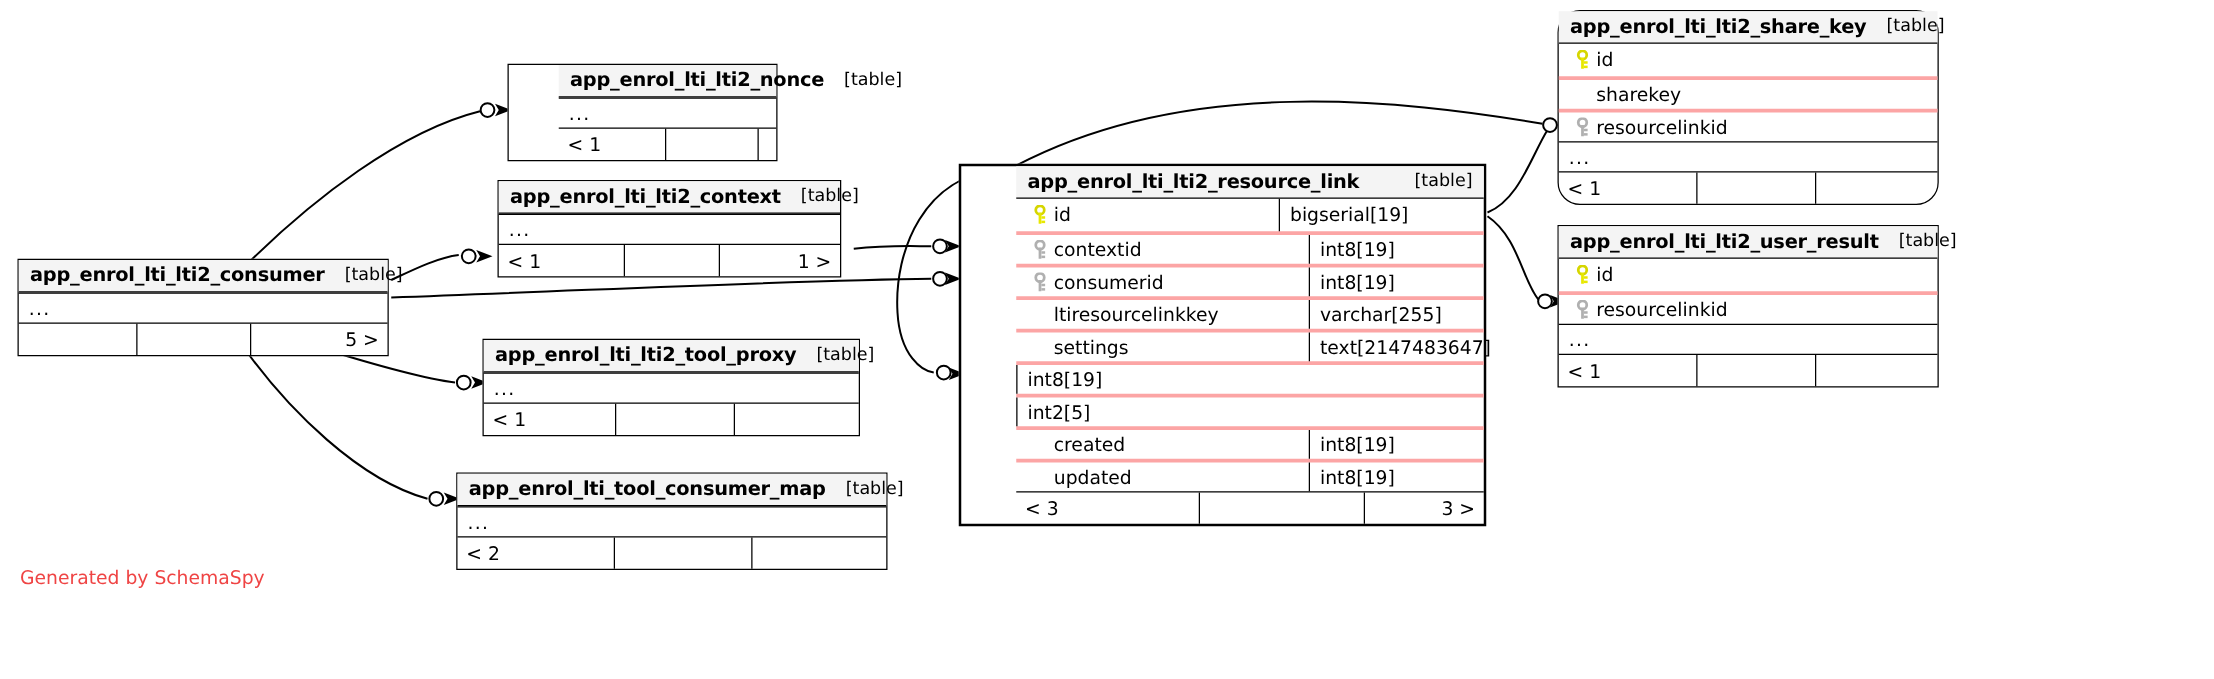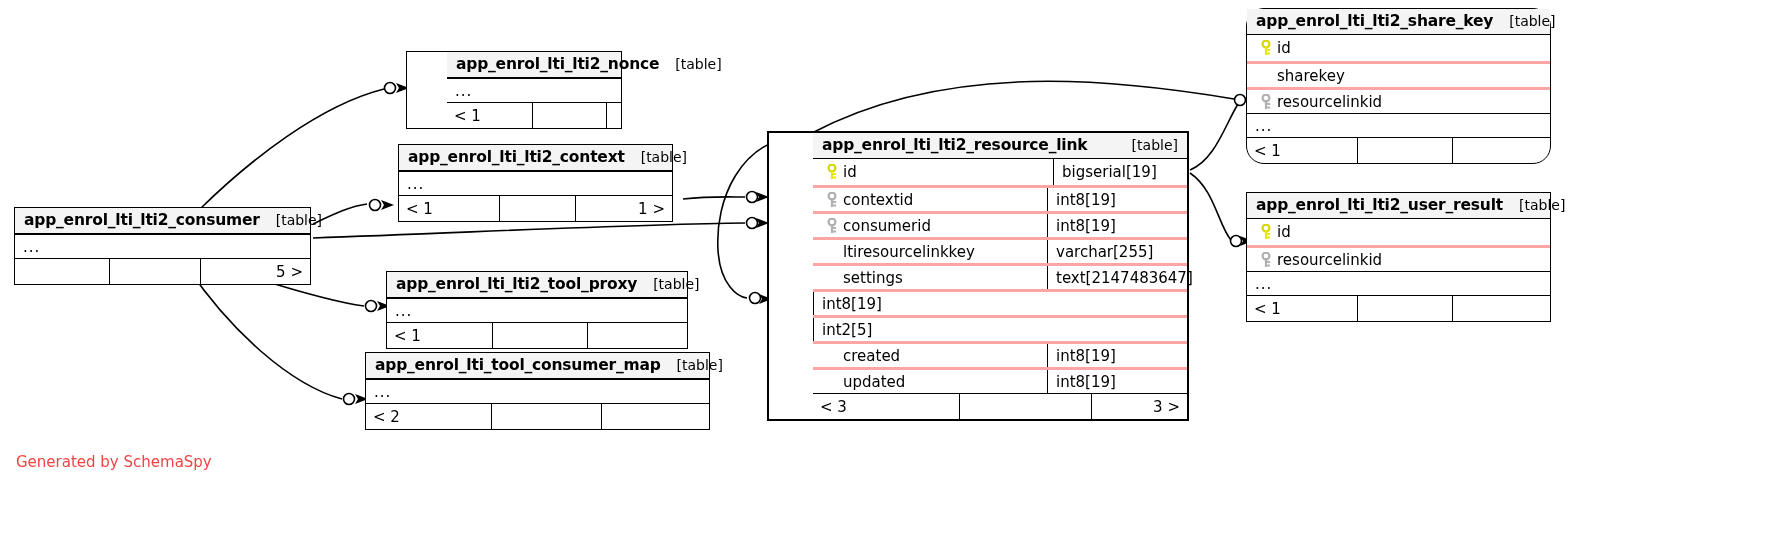--- a/index.html
+++ b/index.html
@@ -203,21 +203,21 @@
           <span class="keyslot">
             <svg class="key-svg" width="12" height="16" viewBox="0 0 12 16">
                 <circle cx="6" cy="4" r="3.4" fill="none" stroke="#d6d600" stroke-width="2.2"></circle>
                 <rect x="4.9" y="6" width="2.2" height="9" fill="#e8e800"></rect>
                 <rect x="7.1" y="9" width="3" height="2" fill="#e8e800"></rect>
                 <rect x="7.1" y="12.5" width="3" height="2" fill="#e8e800"></rect>
               </svg>
           </span>
           <span class="col-label">id</span>
         </div>
-        <div class="col-type" style="width:134px">
+        <div class="col-type" style="width:164px">
           <span>bigserial[19]</span>
         </div>
       </div>
       <div class="tbl-row">
         <div class="col-name">
           <span class="keyslot">
             <svg class="key-svg" width="12" height="16" viewBox="0 0 12 16">
                 <circle cx="6" cy="4" r="3.4" fill="none" stroke="#b0b0b0" stroke-width="2.2"></circle>
                 <rect x="4.9" y="6" width="2.2" height="9" fill="#b0b0b0"></rect>
                 <rect x="7.1" y="9" width="3" height="2" fill="#b0b0b0"></rect>
@@ -340,21 +340,21 @@
       </div>
     </div>
     <div class="ellipsis-row">...</div>
     <div class="foot-row">
       <div class="foot-cell foot-left" style="width:110px">&lt; 1</div>
       <div class="foot-cell" style="width:95px"></div>
       <div class="foot-cell foot-right" style="flex:1"></div>
     </div>
   </div>
 
-  <div class="table-node thin" style="left:1246px; top:180px; width:305px;margin-top:12px;">
+  <div class="table-node thin" style="left:1246px; top:180px; width:305px;">
     <div class="tbl-header">
       <span class="tbl-title">app_enrol_lti_lti2_user_result</span>
       <span class="tbl-tag">[table]</span>
     </div>
     <div>
       <div class="tbl-row">
         <div class="col-name">
           <span class="keyslot">
             <svg class="key-svg" width="12" height="16" viewBox="0 0 12 16">
                 <circle cx="6" cy="4" r="3.4" fill="none" stroke="#d6d600" stroke-width="2.2"></circle>
@@ -433,21 +433,21 @@
       <span class="tbl-tag">[table]</span>
     </div>
     <div class="ellipsis-row">...</div>
     <div class="foot-row">
       <div class="foot-cell foot-left" style="width:105px">&lt; 1</div>
       <div class="foot-cell" style="width:95px"></div>
       <div class="foot-cell foot-right" style="flex:1"></div>
     </div>
   </div>
 
-  <div class="table-node thin" style="left:365px; top:352px; width:345px;">
+  <div class="table-node thin" style="left:365px; top:378px; width:345px;">
     <div class="tbl-header">
       <span class="tbl-title">app_enrol_lti_tool_consumer_map</span>
       <span class="tbl-tag">[table]</span>
     </div>
     <div class="ellipsis-row">...</div>
     <div class="foot-row">
       <div class="foot-cell foot-left" style="width:125px">&lt; 2</div>
       <div class="foot-cell" style="width:110px"></div>
       <div class="foot-cell foot-right" style="flex:1"></div>
     </div>

